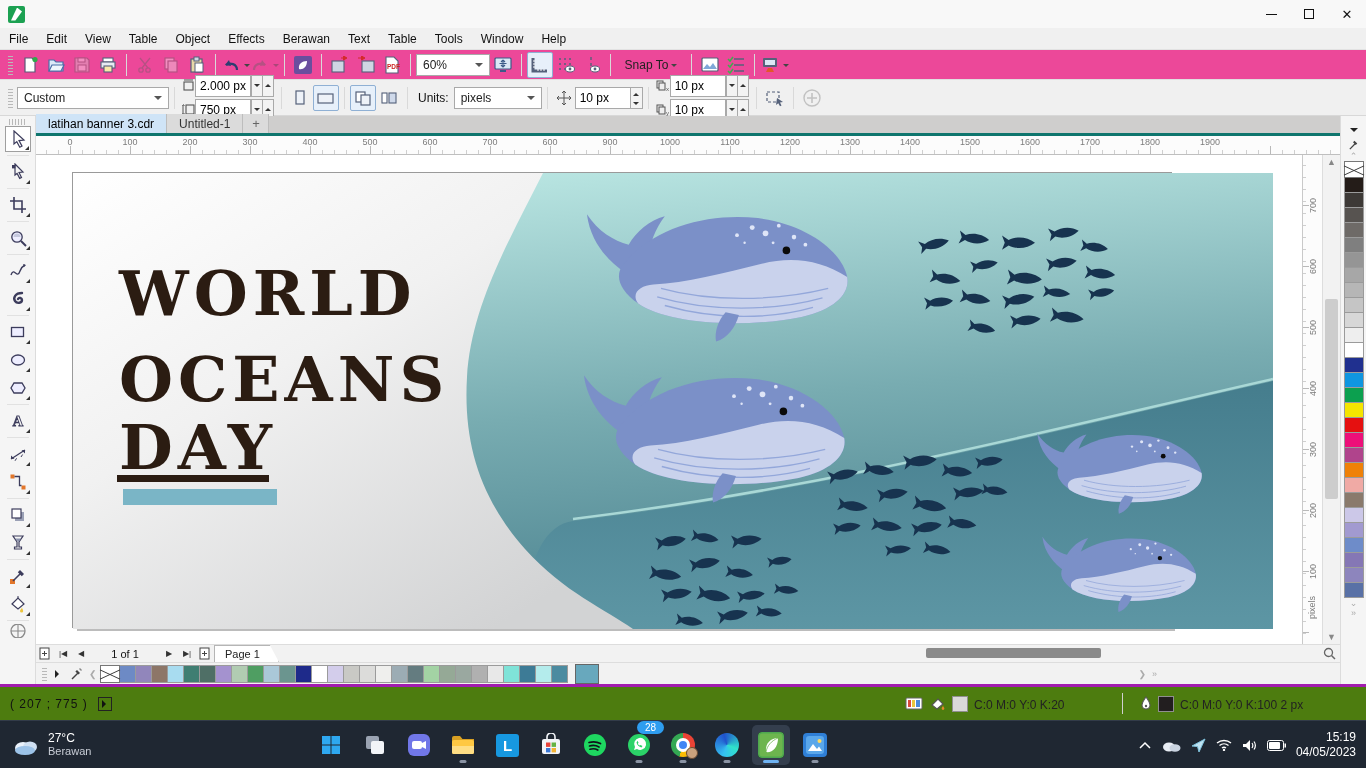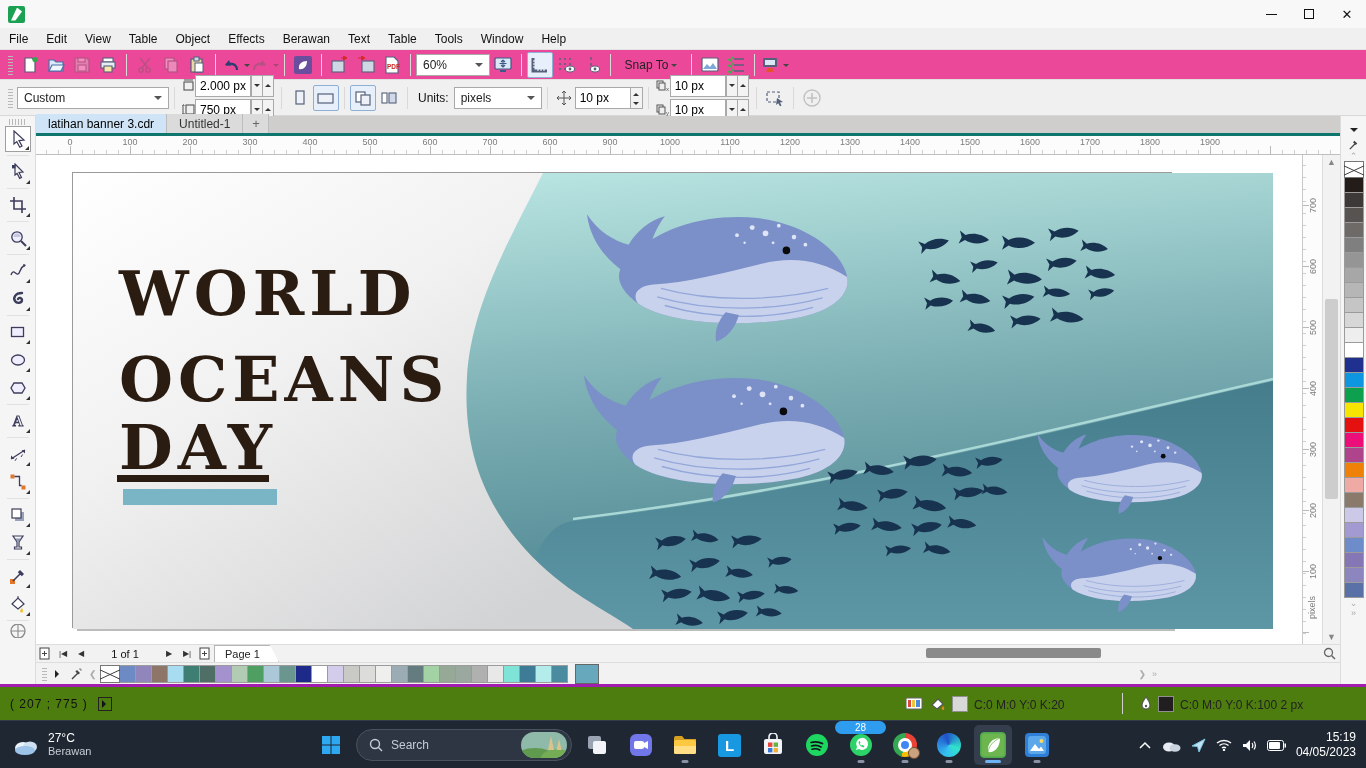--- a/index.html
+++ b/index.html
@@ -103,21 +103,21 @@
 .weather .t2{font-size:11px;color:#c8cdd6;line-height:13px}
 .tcenter{position:absolute;left:312px;top:0;height:48px;display:flex;align-items:center;gap:6px}
 .tkicon{width:38px;height:40px;border-radius:5px;display:flex;align-items:center;justify-content:center;position:relative}
 .tkicon.active{background:#343e4d}
 .runline{position:absolute;bottom:2px;left:50%;transform:translateX(-50%);width:7px;height:3px;border-radius:2px;background:#8a93a3}
 .runline.big{width:16px;background:#6fb3f2}
 .searchpill{width:216px;height:32px;border-radius:16px;background:#2e3644;border:1px solid #49525f;display:flex;align-items:center;padding:0 4px 0 12px;color:#c6ccd8;gap:8px}
 .searchpill .simg{margin-left:auto;width:46px;height:26px;border-radius:13px;overflow:hidden}
 .tray{position:absolute;right:10px;top:0;height:48px;display:flex;align-items:center;gap:10px;color:#fff}
 .clock{text-align:right;font-size:12px;line-height:15px;color:#fff}
-.badge{position:absolute;top:-4px;right:-6px;background:#2e9df0;color:#fff;font-size:10px;border-radius:8px;padding:0 20px;line-height:13px}
+.badge{position:absolute;top:-4px;right:-6px;background:#2e9df0;color:#fff;font-size:10px;border-radius:8px;padding:0 8px;line-height:13px}
 svg{display:block}
 </style>
 </head>
 <body>
 
 <div class="titlebar">
   <div class="appicon"></div>
   <div class="winbtns">
     <div class="winbtn">
         <span class="min"></span>
@@ -909,35 +909,20 @@
 
   <div class="tcenter">
     <div class="tkicon">
       <svg width="22" height="22" viewBox="0 0 22 22">
           <rect x="2" y="2" width="8.5" height="8.5" fill="#2ea8f0"></rect>
           <rect x="11.5" y="2" width="8.5" height="8.5" fill="#2ea8f0"></rect>
           <rect x="2" y="11.5" width="8.5" height="8.5" fill="#2ea8f0"></rect>
           <rect x="11.5" y="11.5" width="8.5" height="8.5" fill="#2ea8f0"></rect>
         </svg>
     </div>
-    <div class="searchpill">
-      <svg width="14" height="14" viewBox="0 0 14 14">
-          <circle cx="6" cy="6" r="4.5" fill="none" stroke="#c6ccd8" stroke-width="1.4"></circle>
-          <path d="M9.5 9.5L13 13" stroke="#c6ccd8" stroke-width="1.4"></path>
-        </svg>
-      <span>Search</span>
-      <span class="simg">
-        <svg width="46" height="26" viewBox="0 0 46 26">
-            <rect width="46" height="26" fill="#8fb9a8"></rect>
-            <ellipse cx="14" cy="24" rx="18" ry="8" fill="#5f9a4e"></ellipse>
-            <ellipse cx="36" cy="26" rx="16" ry="9" fill="#74ad55"></ellipse>
-            <path d="M30 4l3 14h-6zM38 7l2.5 11h-5z" fill="#d9c48a"></path>
-          </svg>
-      </span>
-    </div>
     <div class="tkicon">
       <svg width="22" height="22" viewBox="0 0 22 22">
           <rect x="2" y="2" width="13" height="13" rx="2" fill="#9aa3b2"></rect>
           <rect x="7" y="7" width="13" height="13" rx="2" fill="#f2f4f8"></rect>
         </svg>
     </div>
     <div class="tkicon">
       <svg width="24" height="24" viewBox="0 0 24 24">
           <rect x="1" y="1" width="22" height="22" rx="6" fill="#7177e8"></rect>
           <rect x="5" y="8" width="10" height="8" rx="2" fill="#fff"></rect>

